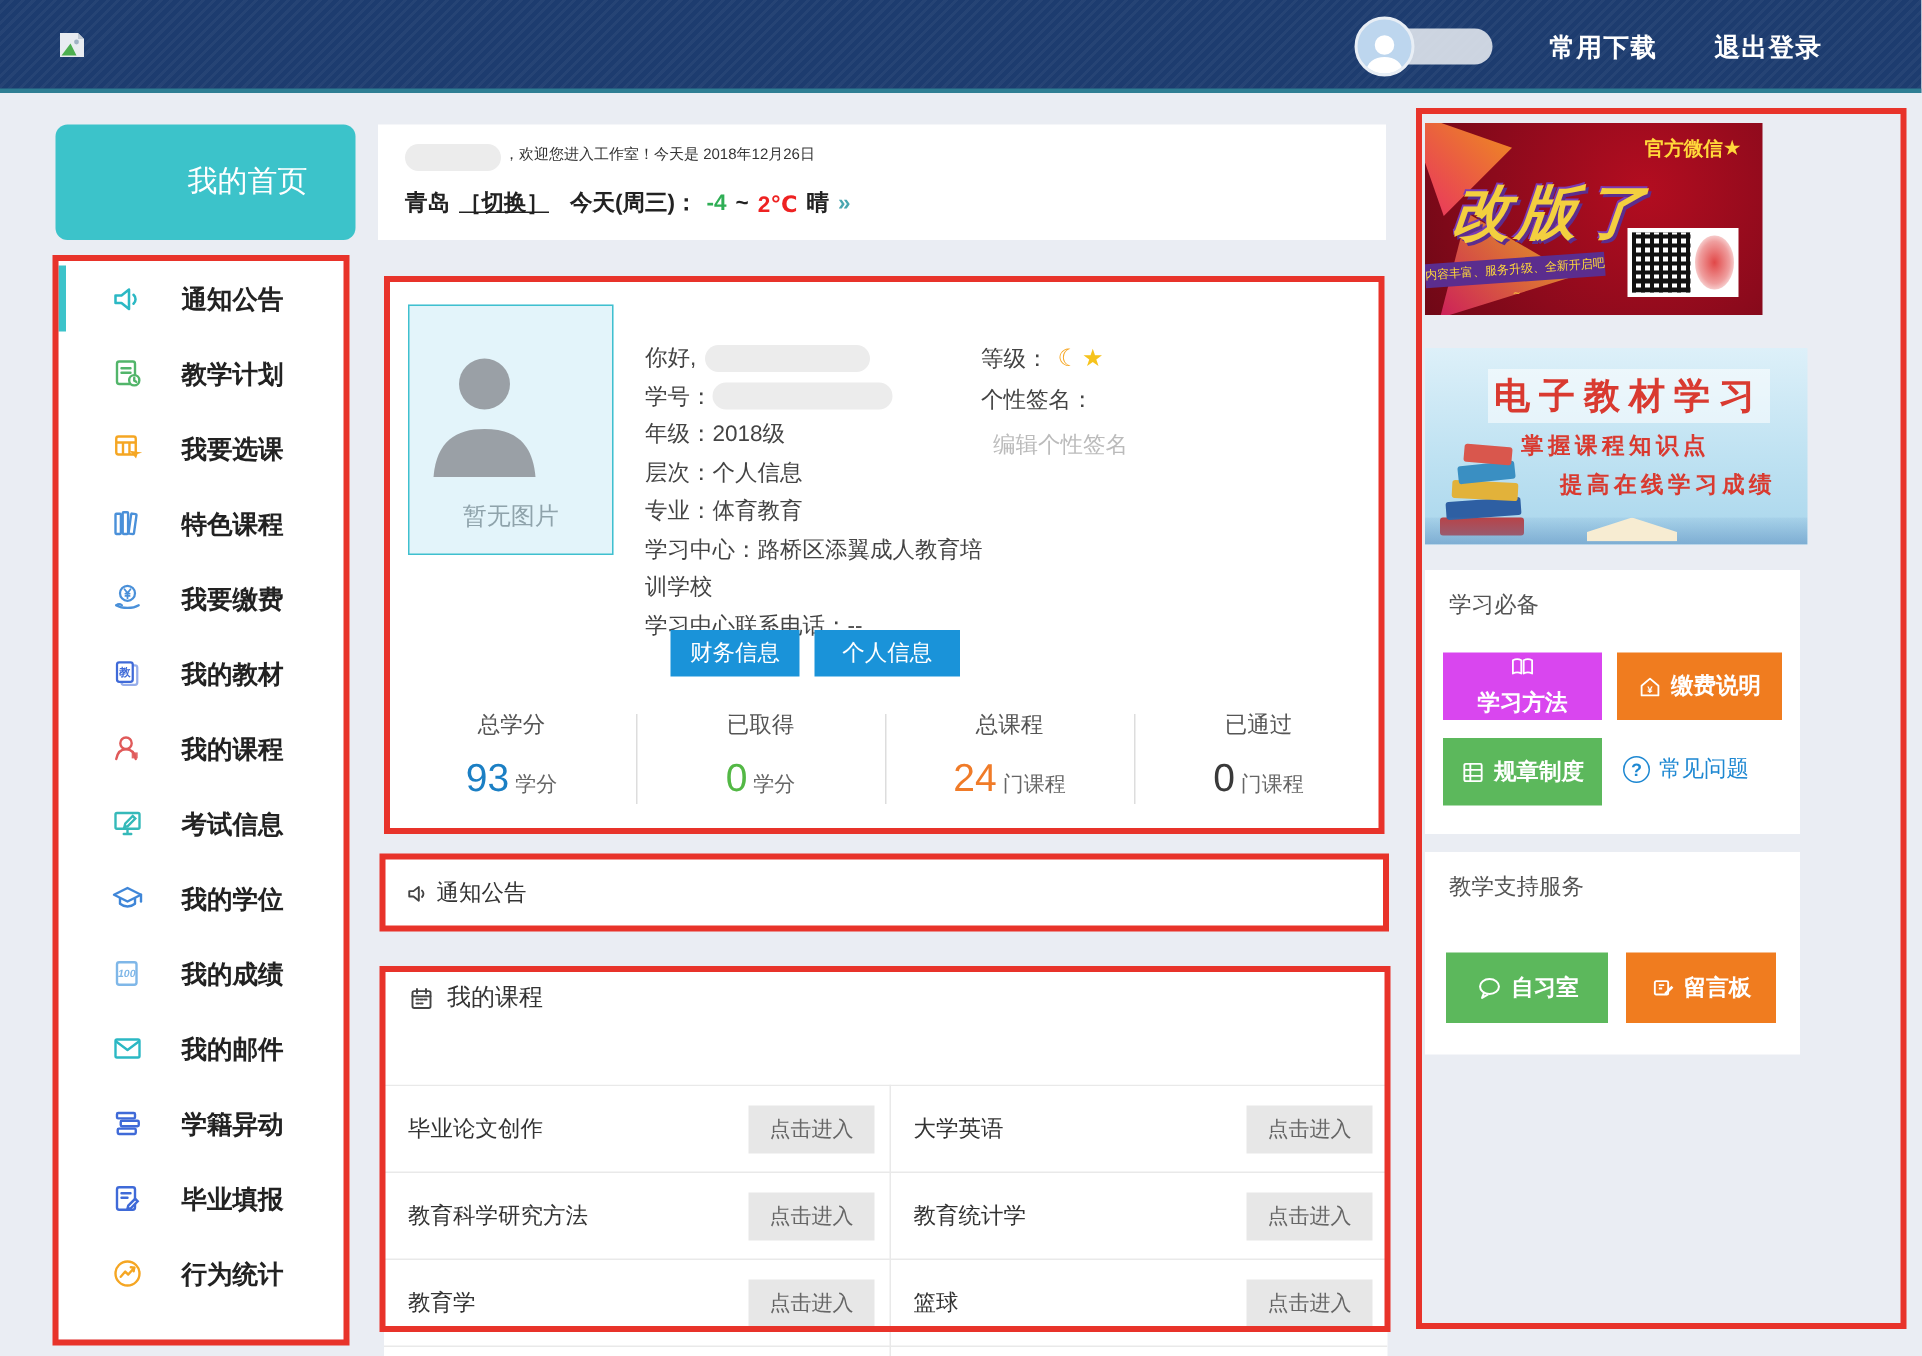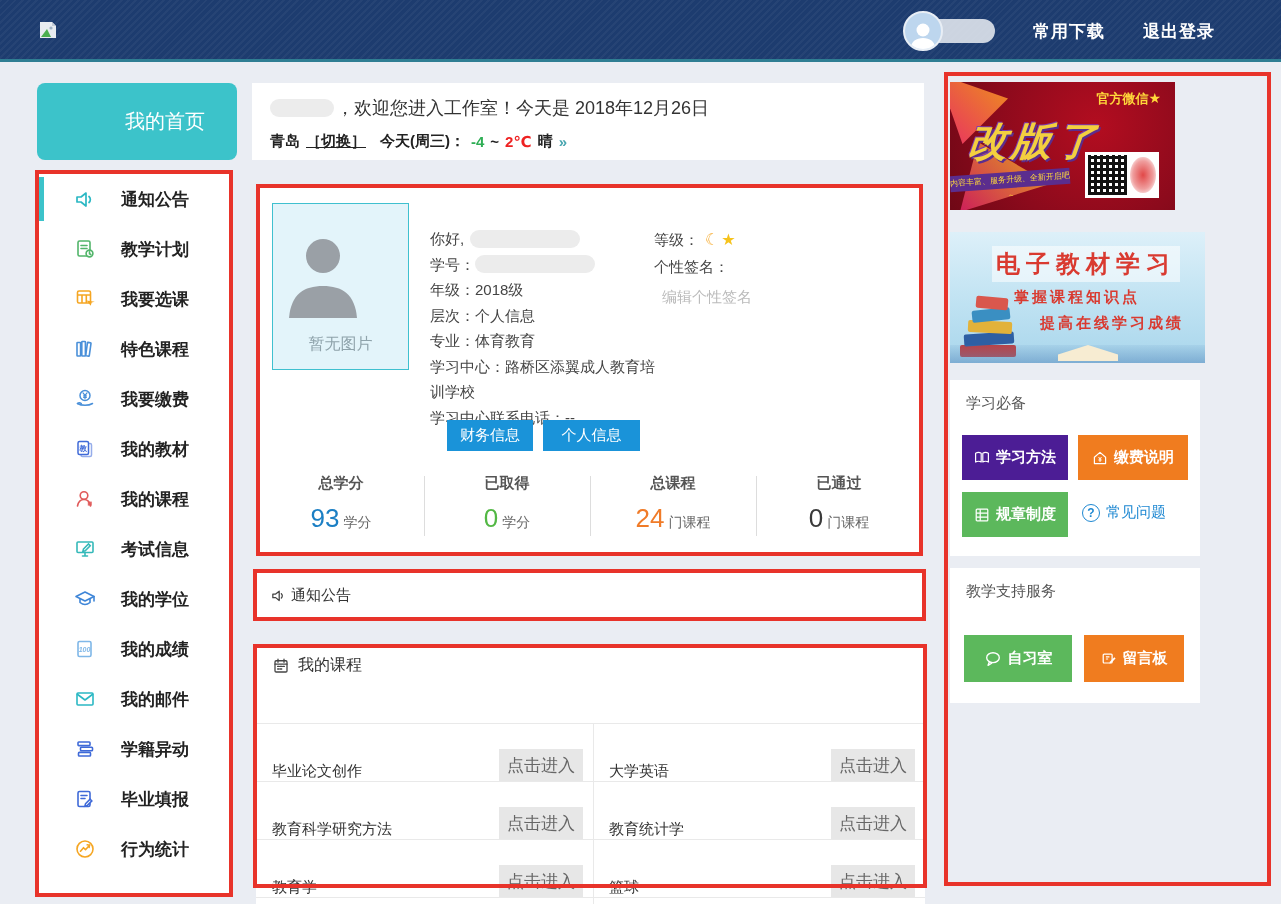--- a/index.html
+++ b/index.html
@@ -26,21 +26,21 @@
   .side-menu { left:39px; top:174px; width:194px; height:719px; background:#fff; }
   .menu-item { height:50px; display:flex; align-items:center; padding-left:34px; gap:24px; cursor:pointer; position:relative; }
   .menu-item .mi-label { font-size:17px; font-weight:bold; color:#222; }
   .menu-item.active::before { content:""; position:absolute; left:0; top:3px; bottom:3px; width:5px; background:#3cc3ca; }
   .mi-icon { width:24px; height:24px; display:inline-block; }
   .mi-icon svg { width:24px; height:24px; display:block; }
 
   
   .card { background:#fff; }
   .welcome-card { left:252px; top:83px; width:672px; height:77px; padding:13px 18px; }
-  .welcome-line1 { font-size:18px; color:#333; display:flex; align-items:center; gap:2px; }
+  .welcome-line1 { font-size:10px; color:#333; display:flex; align-items:flex-start; gap:2px; }
   .blur-pill { display:inline-block; width:64px; height:18px; background:#ececec; border-radius:9px; }
   .weather-line { margin-top:12px; font-size:15px; font-weight:bold; color:#222; display:flex; align-items:center; gap:6px; }
   .w-switch { text-decoration:underline; cursor:pointer; }
   .temp-low { color:#2fae55; }
   .temp-high { color:#e22; }
   .w-more { color:#49a6b0; font-weight:bold; cursor:pointer; }
 
   .profile-card { left:258px; top:186px; width:664px; height:369px; }
   .photo-box { left:14px; top:17px; width:137px; height:167px; background:#e3f4fa; border:1px solid #3fc0cf; text-align:center; }
   .photo-box svg { margin-top:18px; }
@@ -51,44 +51,44 @@
   .level-ico-moon { color:#f6a623; font-size:16px; margin-left:6px; }
   .level-ico-star { color:#f6c31c; font-size:16px; margin-left:2px; }
   .sig-placeholder { color:#bbb; margin-top:3px; padding-left:8px; cursor:text; }
   .btn-blue { position:absolute; top:234px; height:31px; background:#1a93d9; color:#fff; font-size:15px; border:none;
     display:flex; align-items:center; justify-content:center; cursor:pointer; }
   .btn-finance { left:189px; width:86px; }
   .btn-personal { left:285px; width:97px; }
   .stats { position:absolute; left:0; top:288px; width:664px; height:64px; display:flex; }
   .stat { width:166px; text-align:center; position:relative; }
   .stat + .stat::before { content:""; position:absolute; left:0; top:2px; bottom:2px; width:1px; background:#ddd; }
-  .stat-label { font-size:15px; color:#555;font-weight:bold; }
+  .stat-label { font-size:15px; color:#555; }
   .stat-value { margin-top:10px; font-size:26px; }
   .stat-value .unit { font-size:14px; color:#666; margin-left:4px; }
   .v-blue { color:#1b7fc4; } .v-green { color:#53b845; } .v-orange { color:#f07b28; } .v-dark { color:#3a3a3a; }
 
   .notice-card { left:256px; top:570px; width:668px; height:50px; display:flex; align-items:center; padding-left:14px; gap:4px; }
   .notice-title { font-size:15px; color:#333; }
 
   .courses-card { left:256px; top:645px; width:669px; height:259px; }
   .cc-header { position:absolute; left:16px; top:10px; display:flex; align-items:center; gap:8px; }
   .cc-title { font-size:16px; color:#333; }
   .tabs { position:absolute; left:16px; top:40px; display:flex; gap:44px; }
   .tab { font-size:16px; color:#333; cursor:pointer; position:relative; padding-bottom:12px; }
   .tab.active { color:#2bb8c4; }
   .tab.active::after { content:""; position:absolute; left:-4px; right:6px; bottom:0; height:3px; background:#2bb8c4; }
   .tab .badge { position:relative; top:-8px; left:2px; display:inline-block; min-width:18px; height:18px; line-height:18px;
     background:#e8281e; color:#fff; font-size:11px; border-radius:9px; text-align:center; padding:0 2px; }
   .course-table { position:absolute; left:0; top:78px; width:669px; bottom:0; overflow:hidden; }
   .ct-divider { position:absolute; left:337px; top:0; bottom:0; width:1px; background:#e9e9e9; }
   .crow { display:flex; height:58px; border-top:1px solid #e9e9e9; }
-  .ccell { width:337px; display:flex; align-items:flex-end; justify-content:space-between; padding:0 10px 0 16px; }
+  .ccell { width:337px; display:flex; align-items:center; justify-content:space-between; padding:0 10px 0 16px; }
   .ccell + .ccell { width:332px; }
   .cname { font-size:15px; color:#333; }
-  .enter-btn { width:84px; height:32px; background:#e7e7e7; color:#666; font-size:17px; border:none; cursor:pointer; }
+  .enter-btn { width:84px; height:32px; background:#e7e7e7; color:#666; font-size:14px; border:none; cursor:pointer; }
 
   
   .banner1 { left:950px; top:82px; width:225px; height:128px; cursor:pointer; overflow:hidden;
     background:radial-gradient(circle at 65% 35%, #b30d20 0%, #8c0a1c 60%, #6f0816 100%); }
   .b1-arrow1 { position:absolute; left:-12px; top:-8px; width:70px; height:70px; background:linear-gradient(45deg,#f5306e,#f8a21a); clip-path:polygon(0 0,100% 35%,35% 100%); opacity:.9; }
   .b1-arrow2 { position:absolute; left:10px; top:60px; width:90px; height:70px; background:linear-gradient(45deg,#e3256b,#f8d11a); clip-path:polygon(0 100%,20% 0,100% 60%); opacity:.8; }
   .b1-tag { position:absolute; right:14px; top:8px; color:#ffd83a; font-size:13px; font-weight:bold; }
   .b1-star { color:#ffd83a; font-size:14px; }
   .b1-title { position:absolute; left:18px; top:32px; font-size:40px; font-weight:bold; font-style:italic; color:#f3cf3f;
     text-shadow:2px 2px 0 #5c2d8e, -1px -1px 0 #7a3bb5; transform:skewX(-6deg); letter-spacing:4px; }
@@ -111,21 +111,21 @@
   .b2-book { position:absolute; height:12px; border-radius:2px; }
   .b2-skyline { position:absolute; left:0; bottom:0; width:255px; height:18px;
     background:linear-gradient(0deg, rgba(90,140,190,.55), rgba(90,140,190,.1));
   }
   .b2-openbook { position:absolute; left:108px; bottom:2px; width:60px; height:16px; background:#f7ecd2; clip-path:polygon(0 60%,50% 0,100% 60%,100% 100%,0 100%); }
 
   .study-card { left:950px; top:380px; width:250px; height:176px; }
   .panel-title { position:absolute; left:16px; top:14px; font-size:15px; color:#555; }
   .tile-btn { position:absolute; height:45px; border:none; color:#fff; font-size:15px; font-weight:bold;
     display:flex; align-items:center; justify-content:center; gap:6px; cursor:pointer; }
-  .t-blue { background:#4c1d95; } .t-orange { background:#f07c1f; } .t-green { background:#5cb85c; }
+  .t-blue { background:#d946ef;flex-direction:column; } .t-orange { background:#f07c1f; } .t-green { background:#5cb85c; }
   .faq-link { position:absolute; left:132px; top:123px; color:#1e88d2; font-size:15px; display:flex; align-items:center; gap:6px; cursor:pointer; }
   .faq-q { width:18px; height:18px; border:1.5px solid #1e88d2; border-radius:50%; font-size:12px; line-height:16px; text-align:center; font-weight:bold; }
 
   .support-card { left:950px; top:568px; width:250px; height:135px; }
 
   
   .anno { border:4px solid #e8332a; pointer-events:none; z-index:40; }
 
   svg { display:block; }
 </style>

